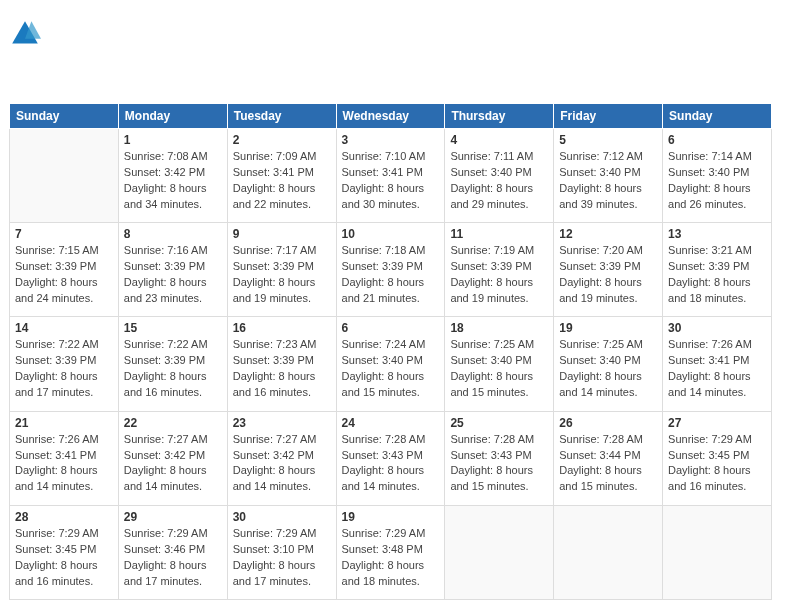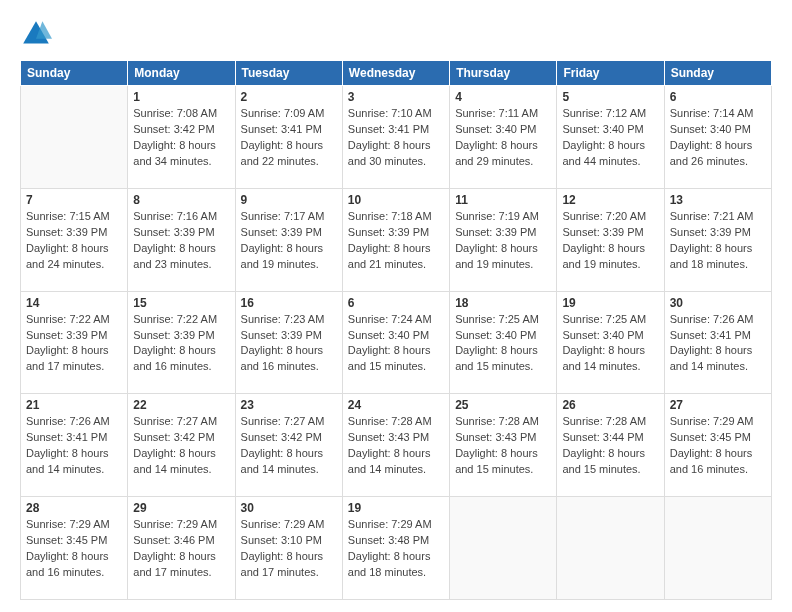--- a/index.html
+++ b/index.html
@@ -6,23 +6,24 @@
     body {
       font-family: Arial, sans-serif;
       background: #fff;
       width: 792px;
       height: 612px;
       overflow: hidden;
     }
     .page {
       width: 792px;
       height: 612px;
-      padding: 18px 20px 12px 20px;
+      padding: 18px 20px 12px 9px;
       display: flex;
       flex-direction: column;
+      gap: 43px;
     }
     .header {
       display: flex;
       justify-content: space-between;
       align-items: flex-start;
       margin-bottom: 10px;
     }
     .logo {
       display: flex;
       align-items: center;
@@ -162,21 +163,21 @@
               <div>Daylight: 8 hours</div>
               <div>and 29 minutes.</div>
             </div>
           </td>
           <td>
             <div class="day-number">5</div>
             <div class="day-info">
               <div>Sunrise: 7:12 AM</div>
               <div>Sunset: 3:40 PM</div>
               <div>Daylight: 8 hours</div>
-              <div>and 44 minutes.</div>
+              <div>and 39 minutes.</div>
             </div>
           </td>
           <td>
             <div class="day-number">6</div>
             <div class="day-info">
               <div>Sunrise: 7:14 AM</div>
               <div>Sunset: 3:40 PM</div>
               <div>Daylight: 8 hours</div>
               <div>and 26 minutes.</div>
             </div>
@@ -233,21 +234,21 @@
             <div class="day-info">
               <div>Sunrise: 7:20 AM</div>
               <div>Sunset: 3:39 PM</div>
               <div>Daylight: 8 hours</div>
               <div>and 19 minutes.</div>
             </div>
           </td>
           <td>
             <div class="day-number">13</div>
             <div class="day-info">
-              <div>Sunrise: 7:21 AM</div>
+              <div>Sunrise: 3:21 AM</div>
               <div>Sunset: 3:39 PM</div>
               <div>Daylight: 8 hours</div>
               <div>and 18 minutes.</div>
             </div>
           </td>
         </tr>
         <tr>
           <td>
             <div class="day-number">14</div>
             <div class="day-info">

